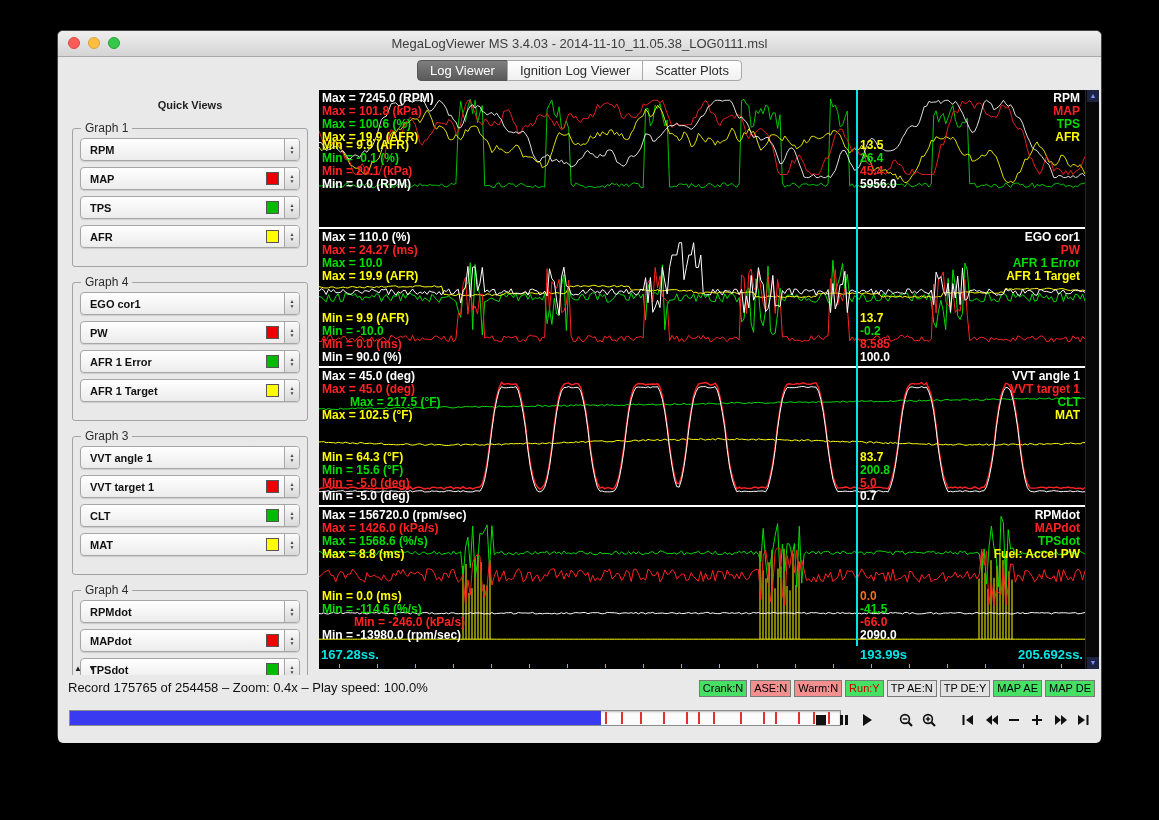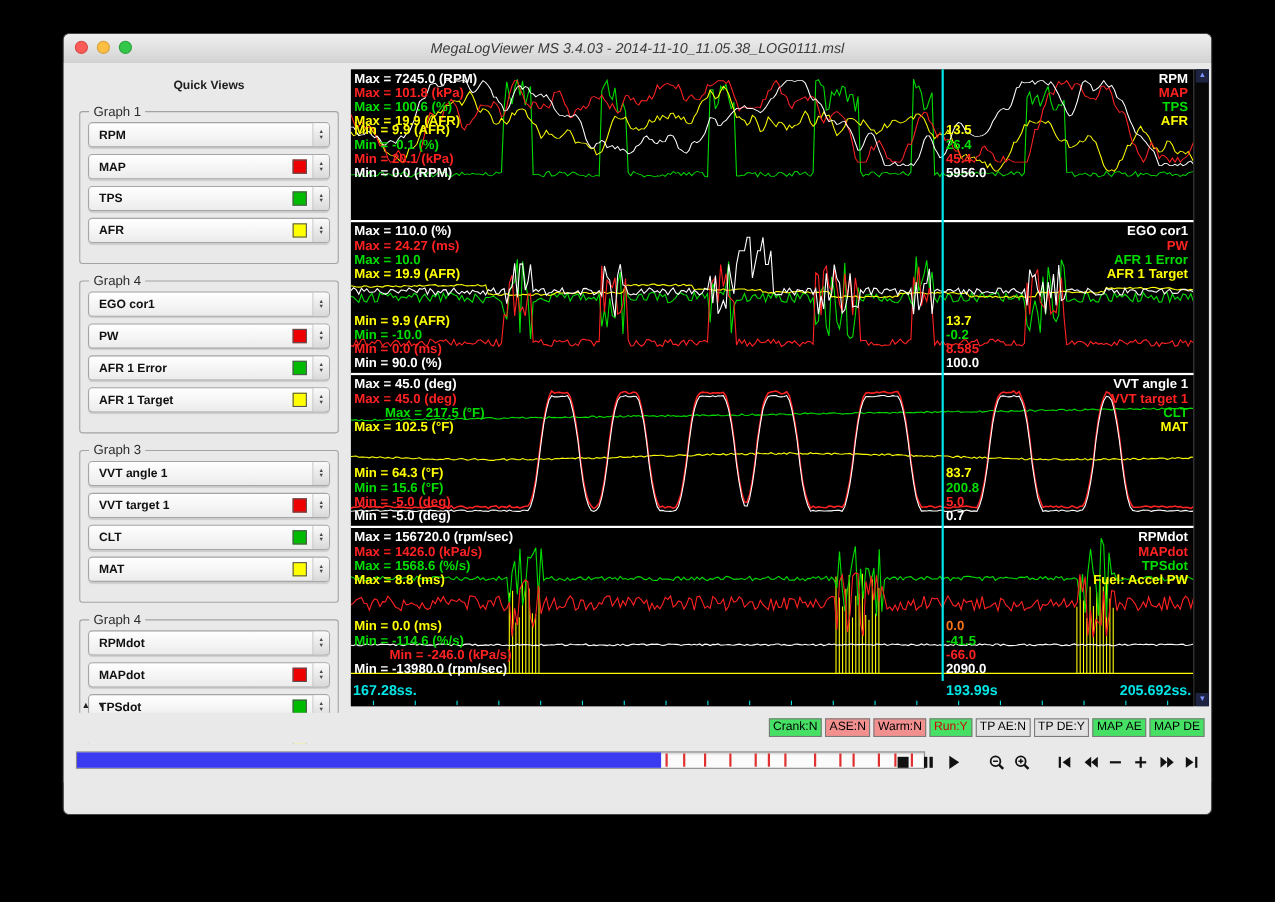--- a/index.html
+++ b/index.html
@@ -1,20 +1,20 @@
 <!DOCTYPE html>
 <html><head>
 <meta charset="utf-8">
 <title>MegaLogViewer MS</title>
 <style>
   html,body{margin:0;padding:0;background:#000;}
   body{width:1159px;height:820px;position:relative;font-family:"Liberation Sans",sans-serif;overflow:hidden;}
   .window{position:absolute;left:57px;top:30px;width:1045px;height:711px;background:#e9e9e9;border-radius:6px;box-shadow:0 12px 40px rgba(0,0,0,.7);border:1px solid #444;box-sizing:border-box;}
   
-  .titlebar{height:25px;background:linear-gradient(#efefef,#d4d4d4);border-bottom:1px solid #a9a9a9;border-radius:5px 5px 0 0;position:relative;font-style:italic;}
+  .titlebar{height:25px;background:linear-gradient(#efefef,#d4d4d4);border-bottom:1px solid #a9a9a9;border-radius:5px 5px 0 0;position:relative;}
   .title{text-align:center;font-size:13px;color:#3c3c3c;line-height:25px;white-space:nowrap;overflow:hidden;}
   .traffic{position:absolute;left:10px;top:6px;display:flex;gap:8px;}
   .tl{width:12px;height:12px;border-radius:50%;box-sizing:border-box;}
   .tl.red{background:#fc5b57;border:1px solid #d94c44;}
   .tl.yellow{background:#fdbe41;border:1px solid #d9a33d;}
   .tl.green{background:#34c84a;border:1px solid #2ca13b;}
   
   .tabrow{height:27px;display:flex;justify-content:center;align-items:center;background:#e9e9e9;}
   .tabs{display:flex;}
   .tab{font-family:"Liberation Sans",sans-serif;font-size:13px;height:21px;line-height:19px;padding:0 12px;background:linear-gradient(#ffffff,#f0f0f0);border:1px solid #a9a9a9;color:#2d2d2d;margin-left:-1px;cursor:default;}
@@ -76,20 +76,27 @@
 
   <div class="titlebar">
     <div class="traffic">
       <span class="tl red"></span>
       <span class="tl yellow"></span>
       <span class="tl green"></span>
     </div>
     <div class="title">MegaLogViewer MS 3.4.03 - 2014-11-10_11.05.38_LOG0111.msl</div>
   </div>
 
+  <div class="tabrow">
+    <div class="tabs">
+      <button class="tab active">Log Viewer</button>
+      <button class="tab">Ignition Log Viewer</button>
+      <button class="tab">Scatter Plots</button>
+    </div>
+  </div>
 
   <div class="content">
     <div class="sidebar">
       <div class="sidebar-title">Quick Views</div>
       <div id="groups">
           <div class="group">
             <div class="group-label">Graph 1</div>
             <div class="combo">
               <span class="combo-label">RPM</span>
               <span class="stepper">
@@ -389,20 +396,21 @@
         </div>
       </div>
 
     <div class="vscroll">
       <div class="vs-arrow up">▲</div>
       <div class="vs-arrow down">▼</div>
     </div>
   </div>
 
   <div class="statusbar">
+    <span class="record-info">Record 175765 of 254458 – Zoom: 0.4x – Play speed: 100.0%</span>
     <div class="badges" id="badges">
         <span class="badge" style="background: rgb(70, 224, 101); color: rgb(0, 0, 0);">Crank:N</span>
         <span class="badge" style="background: rgb(242, 144, 144); color: rgb(0, 0, 0);">ASE:N</span>
         <span class="badge" style="background: rgb(242, 144, 144); color: rgb(0, 0, 0);">Warm:N</span>
         <span class="badge" style="background: rgb(70, 224, 101); color: rgb(204, 0, 0);">Run:Y</span>
         <span class="badge" style="background: rgb(226, 226, 226); color: rgb(0, 0, 0);">TP AE:N</span>
         <span class="badge" style="background: rgb(226, 226, 226); color: rgb(0, 0, 0);">TP DE:Y</span>
         <span class="badge" style="background: rgb(70, 224, 101); color: rgb(0, 0, 0);">MAP AE</span>
         <span class="badge" style="background: rgb(70, 224, 101); color: rgb(0, 0, 0);">MAP DE</span>
       </div>

